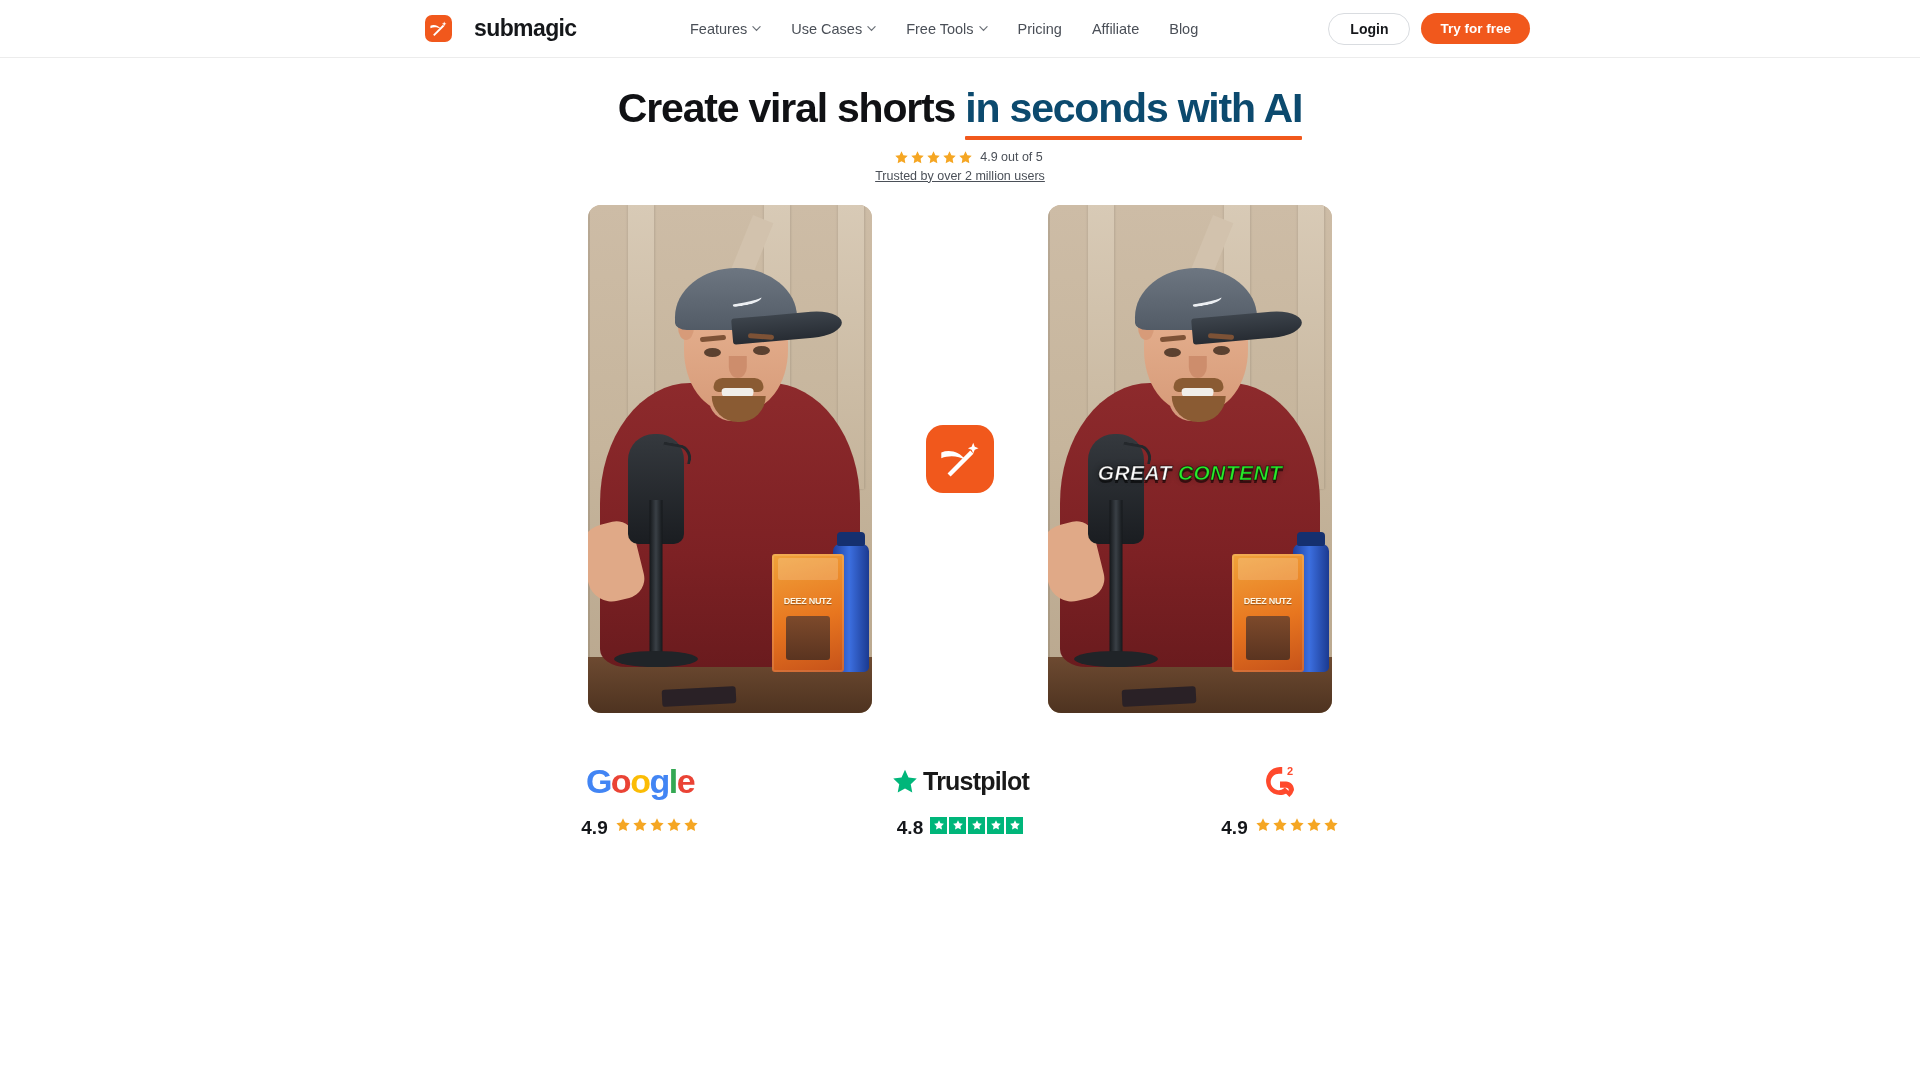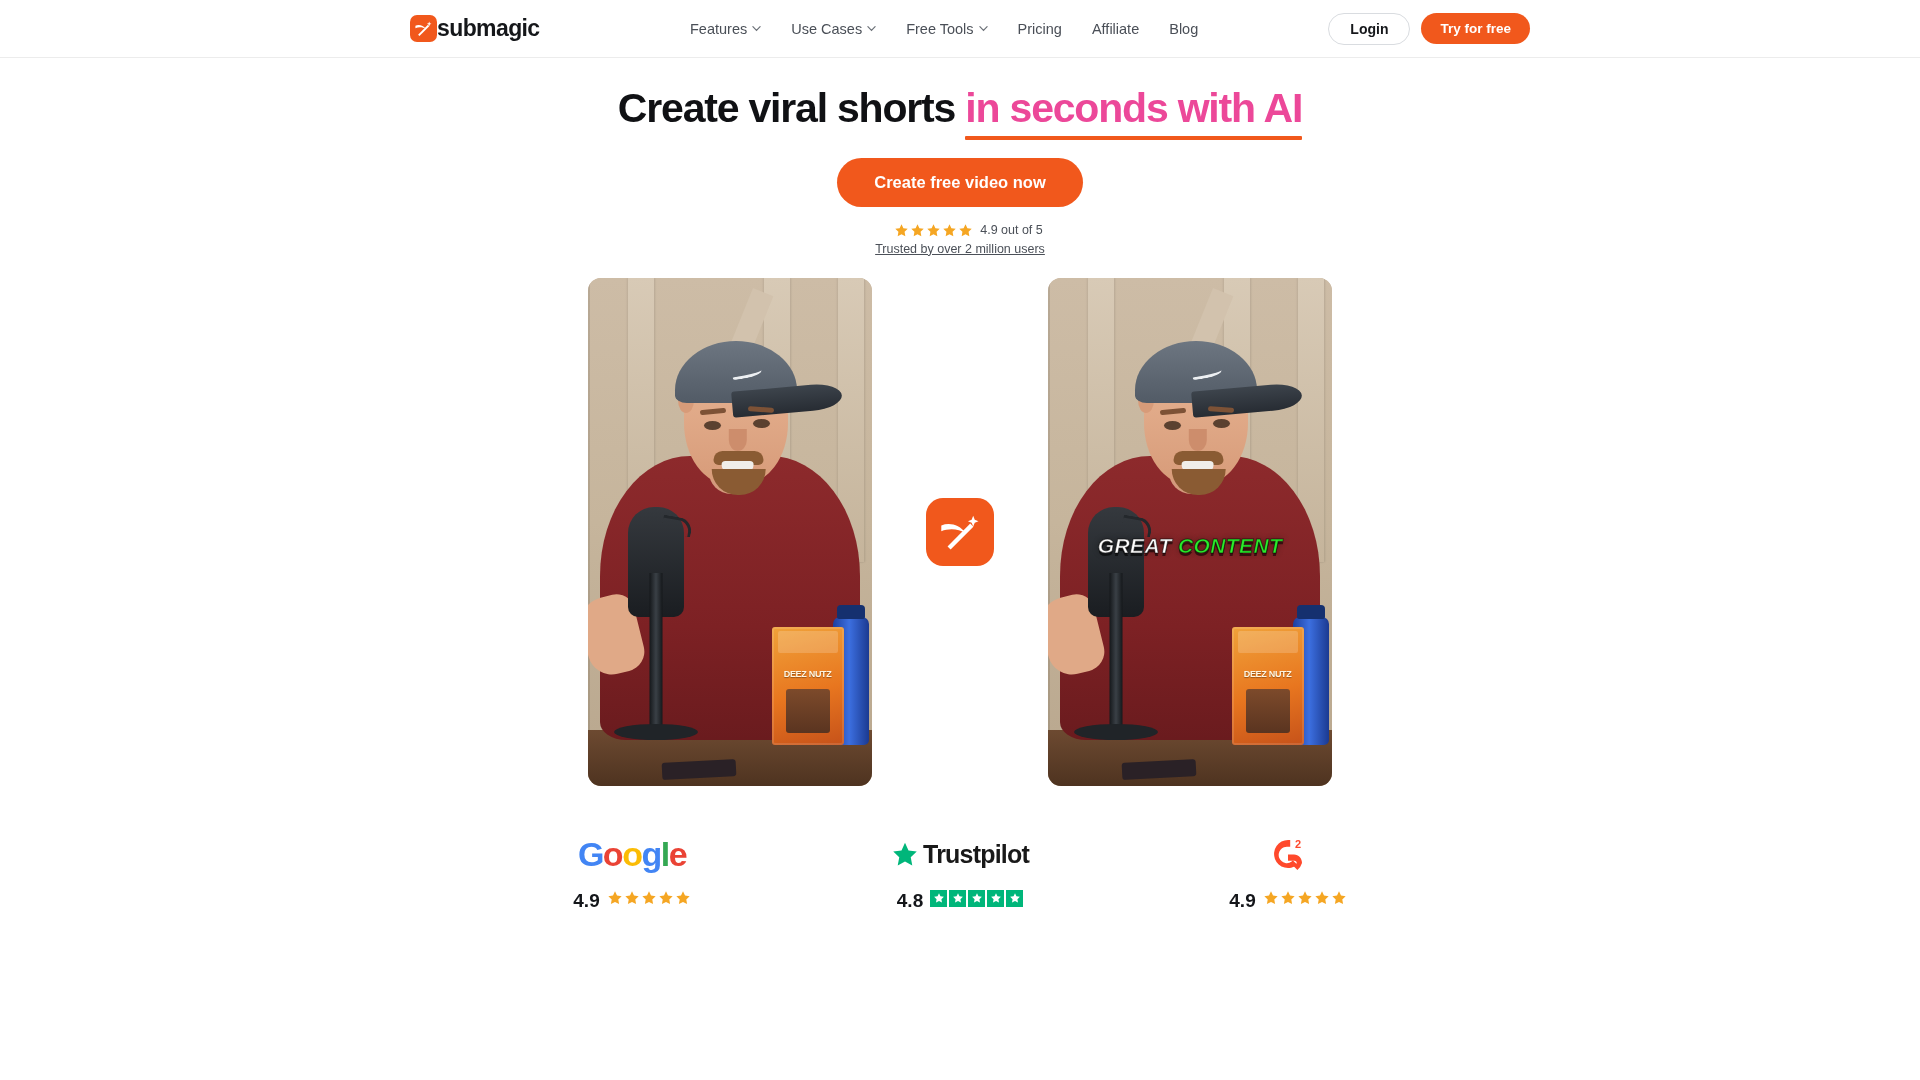--- a/index.html
+++ b/index.html
@@ -19,23 +19,23 @@
     background: #ffffff;
     border-bottom: 1px solid #ececec;
     display: flex;
     align-items: center;
     position: relative;
   }
 
   .brand {
     display: flex;
     align-items: center;
-    gap: 0;
-    position: absolute;
-    left: 410px;
+    gap: 22px;
+    position: absolute;
+    left: 425px;
   }
   .brand-mark {
     width: 27px;
     height: 27px;
     border-radius: 7px;
     background: #F1581C;
     display: flex;
     align-items: center;
     justify-content: center;
     flex: none;
@@ -107,21 +107,21 @@
     padding-top: 28px;
   }
   .headline {
     font-size: 41px;
     font-weight: bold;
     color: #101114;
     letter-spacing: -1.2px;
     line-height: 1.12;
   }
   .hl-accent {
-    color: #ec4899;
+    color: #0c4a6e;
     position: relative;
     display: inline-block;
     padding-bottom: 2px;
   }
   .hl-accent::after {
     content: "";
     position: absolute;
     left: 0; right: 0;
     bottom: -6px;
     height: 4px;
@@ -447,21 +447,21 @@
   }
   .trust-caption {
     font-size: 14px;
     color: #4b5058;
   }
   .logos {
     margin-top: 24px;
     display: flex;
     align-items: flex-start;
     justify-content: center;
-    gap: 8px;
+    gap: 0;
   }
   .logo-cell {
     width: 320px;
     display: flex;
     flex-direction: column;
     align-items: center;
     gap: 14px;
   }
   .logo-art { height: 42px; display: flex; align-items: center; }
   .score-row {
@@ -529,23 +529,20 @@
   </div>
 </div>
 
 <div class="hero">
 
   <h1 class="headline">
     <span>Create viral shorts </span><span class="hl-accent">in seconds with AI</span>
   </h1>
 
 
-  <div class="cta-wrap">
-    <button class="btn-cta">Create free video now</button>
-  </div>
 
   <div class="rating-row">
     <span class="stars">
       <svg width="15" height="15" viewBox="0 0 20 20">
           <path d="M10 1.6l2.5 5.3 5.8.8-4.2 4.1 1 5.8L10 14.9 4.9 17.6l1-5.8L1.7 7.7l5.8-.8z" fill="#F5A623"></path>
         </svg>
       <svg width="15" height="15" viewBox="0 0 20 20">
           <path d="M10 1.6l2.5 5.3 5.8.8-4.2 4.1 1 5.8L10 14.9 4.9 17.6l1-5.8L1.7 7.7l5.8-.8z" fill="#F5A623"></path>
         </svg>
       <svg width="15" height="15" viewBox="0 0 20 20">

